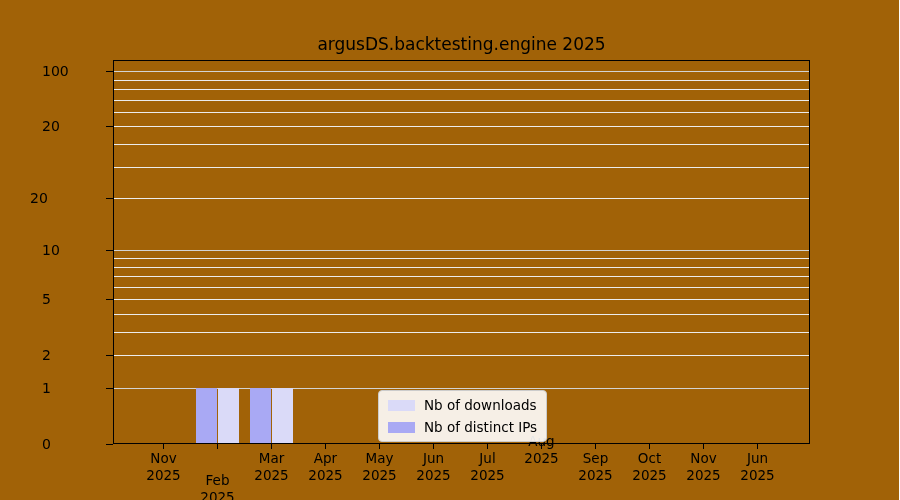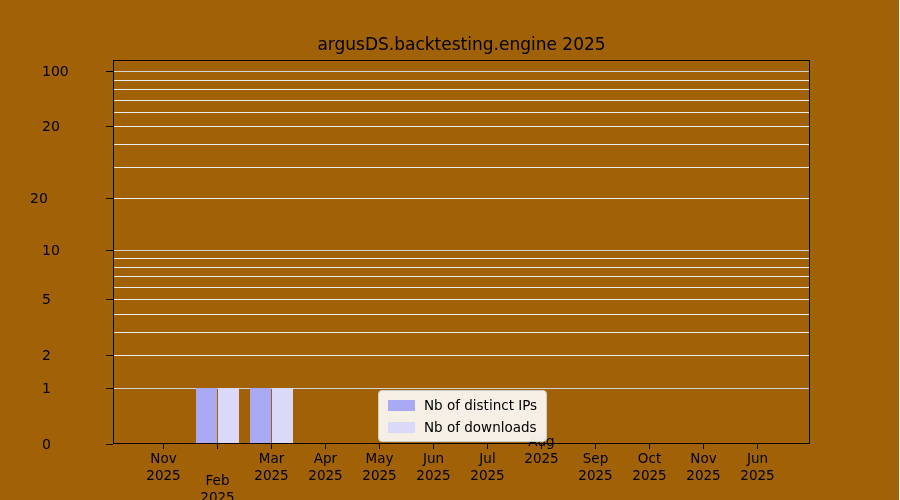--- a/index.html
+++ b/index.html
@@ -73,26 +73,26 @@
       </div>
     <div id="bars">
         <div class="bar" style="left: 82.8px; width: 21.7px; top: 328.007px; height: 55.9932px; background: rgb(169, 169, 244);"></div>
         <div class="bar" style="left: 136.8px; width: 21.7px; top: 328.007px; height: 55.9932px; background: rgb(169, 169, 244);"></div>
         <div class="bar" style="left: 104.5px; width: 21.7px; top: 328.007px; height: 55.9932px; background: rgb(218, 218, 248);"></div>
         <div class="bar" style="left: 158.5px; width: 21.7px; top: 328.007px; height: 55.9932px; background: rgb(218, 218, 248);"></div>
       </div>
     <div id="plot-border"></div>
     <div id="legend">
         <div class="legend-item">
+          <div class="legend-swatch" style="background: rgb(218, 218, 248);"></div>
+          <div class="legend-label">Nb of downloads</div>
+        </div>
+        <div class="legend-item">
           <div class="legend-swatch" style="background: rgb(169, 169, 244);"></div>
           <div class="legend-label">Nb of distinct IPs</div>
-        </div>
-        <div class="legend-item">
-          <div class="legend-swatch" style="background: rgb(218, 218, 248);"></div>
-          <div class="legend-label">Nb of downloads</div>
         </div>
       </div>
   </div>
   <div id="axis-decoration">
       <div class="y-tick-mark" style="left: 106px; top: 70.6857px;"></div>
       <div class="y-tick-label" style="left: 42px; top: 63.1857px;">100</div>
       <div class="y-tick-mark" style="left: 106px; top: 125.883px;"></div>
       <div class="y-tick-label" style="left: 42px; top: 118.383px;">20</div>
       <div class="y-tick-mark" style="left: 106px; top: 197.56px;"></div>
       <div class="y-tick-label" style="left: 30px; top: 190.06px;">20</div>

